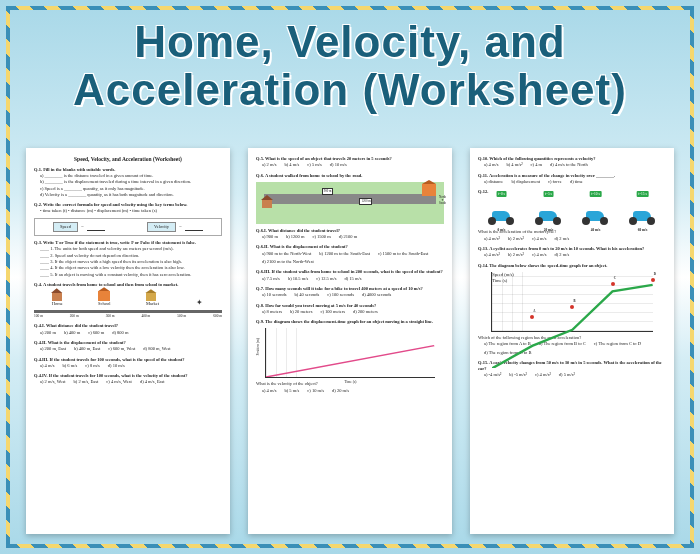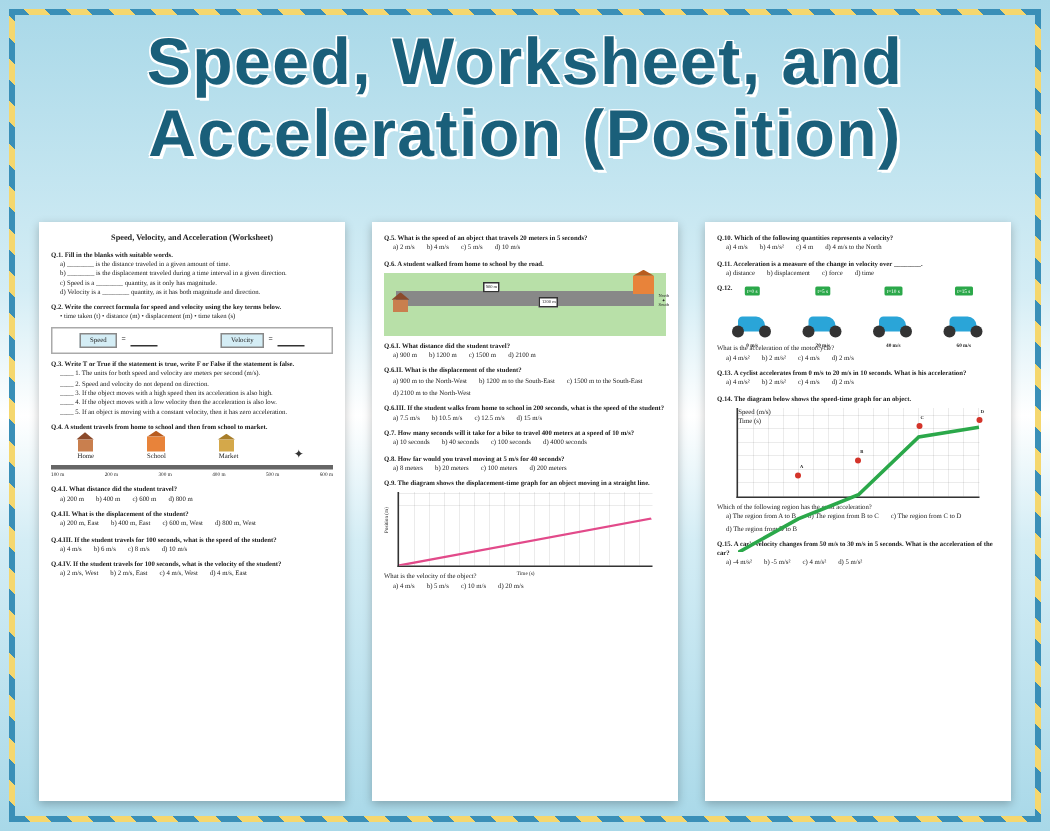--- a/index.html
+++ b/index.html
@@ -136,22 +136,22 @@
   }
   .pt { position:absolute; width:4px; height:4px; background:#d4342a; border-radius:50%; transform:translate(-50%,50%); font-size:3px; }
   .pt span { position:absolute; top:-6px; left:3px; color:#222; font-weight:bold; }
 </style>
 </head>
 <body>
 
 <div class="frame"></div>
 
 <div class="title">
-  <div>Speed, Worksheet, and</div>
-  <div>Acceleration (Position)</div>
+  <div>Home, Velocity, and</div>
+  <div>Acceleration (Worksheet)</div>
 </div>
 
 <div class="pages">
 
   <div class="page">
     <div class="page-title">Speed, Velocity, and Acceleration (Worksheet)</div>
 
     <div class="q"><b>Q.1. Fill in the blanks with suitable words.</b>
       <div class="sub">a) ________ is the distance traveled in a given amount of time.</div>
       <div class="sub">b) ________ is the displacement traveled during a time interval in a given direction.</div>

